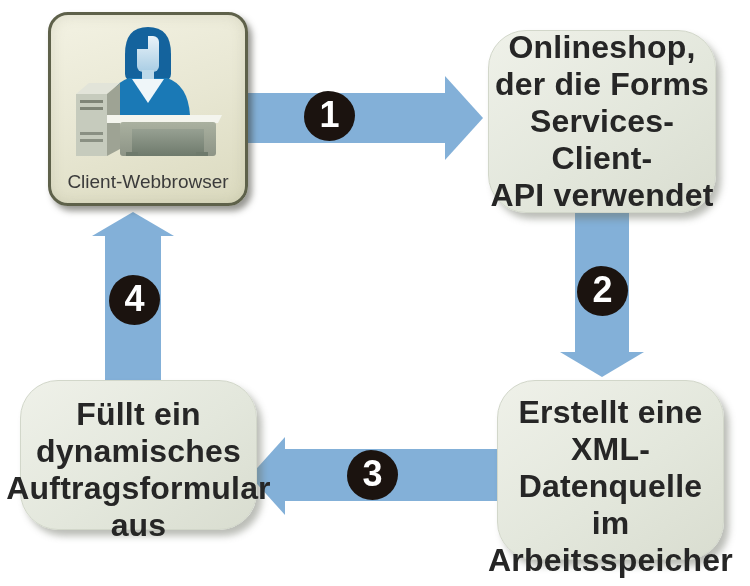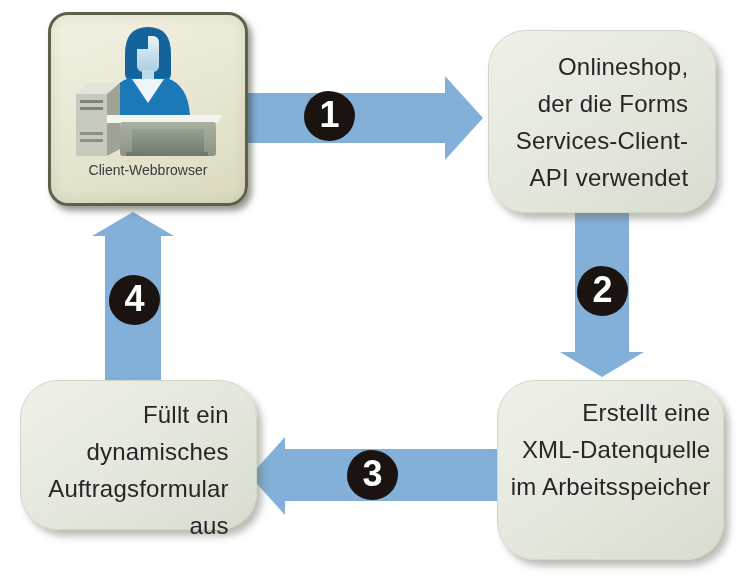--- a/index.html
+++ b/index.html
@@ -19,23 +19,23 @@
     border-radius: 38px;
     background: linear-gradient(145deg, #eff1e9 0%, #e3e7dc 55%, #d9ddd0 100%);
     border: 1px solid #d2d7ca;
     box-shadow: 5px 6px 7px rgba(105,108,96,0.45);
     z-index: 2;
     display: flex;
     justify-content: center;
   }
   .pbox .node-text {
     white-space: pre-line;
-    text-align: right;
-    font-size: 24px;
-    font-weight: 400;
+    text-align: center;
+    font-size: 32px;
+    font-weight: 700;
     line-height: 37px;
     color: #262626;
     letter-spacing: 0.2px;
   }
   #box-onlineshop { left: 488px; top: 30px;  width: 228px; height: 183px; align-items: center; }
   #box-xml        { left: 497px; top: 380px; width: 227px; height: 180px; padding-top: 13px; }
   #box-form       { left: 20px;  top: 380px; width: 237px; height: 150px; padding-top: 15px; }
 
   
   #box-client {
@@ -49,23 +49,23 @@
     box-shadow: 4px 5px 6px rgba(50,50,40,0.5), inset 0 0 14px rgba(120,120,90,0.18);
     z-index: 2;
   }
   #box-client .client-icon {
     position: absolute;
     left: 17px; top: 8px;
     width: 160px; height: 133px;
   }
   #box-client .client-label {
     position: absolute;
-    left: 0; right: 0; bottom: 25px;
+    left: 0; right: 0; bottom: 10px;
     text-align: center;
-    font-size: 14px;
+    font-size: 19px;
     font-weight: 400;
     color: #3b3b3b;
   }
 
   
   .arrow-part { position: absolute; z-index: 1; }
   .shaft { background: #83b0d8; }
   .head  { width: 0; height: 0; }
 
   #a1-shaft { left: 247px; top: 93px;  width: 200px; height: 50px; }

